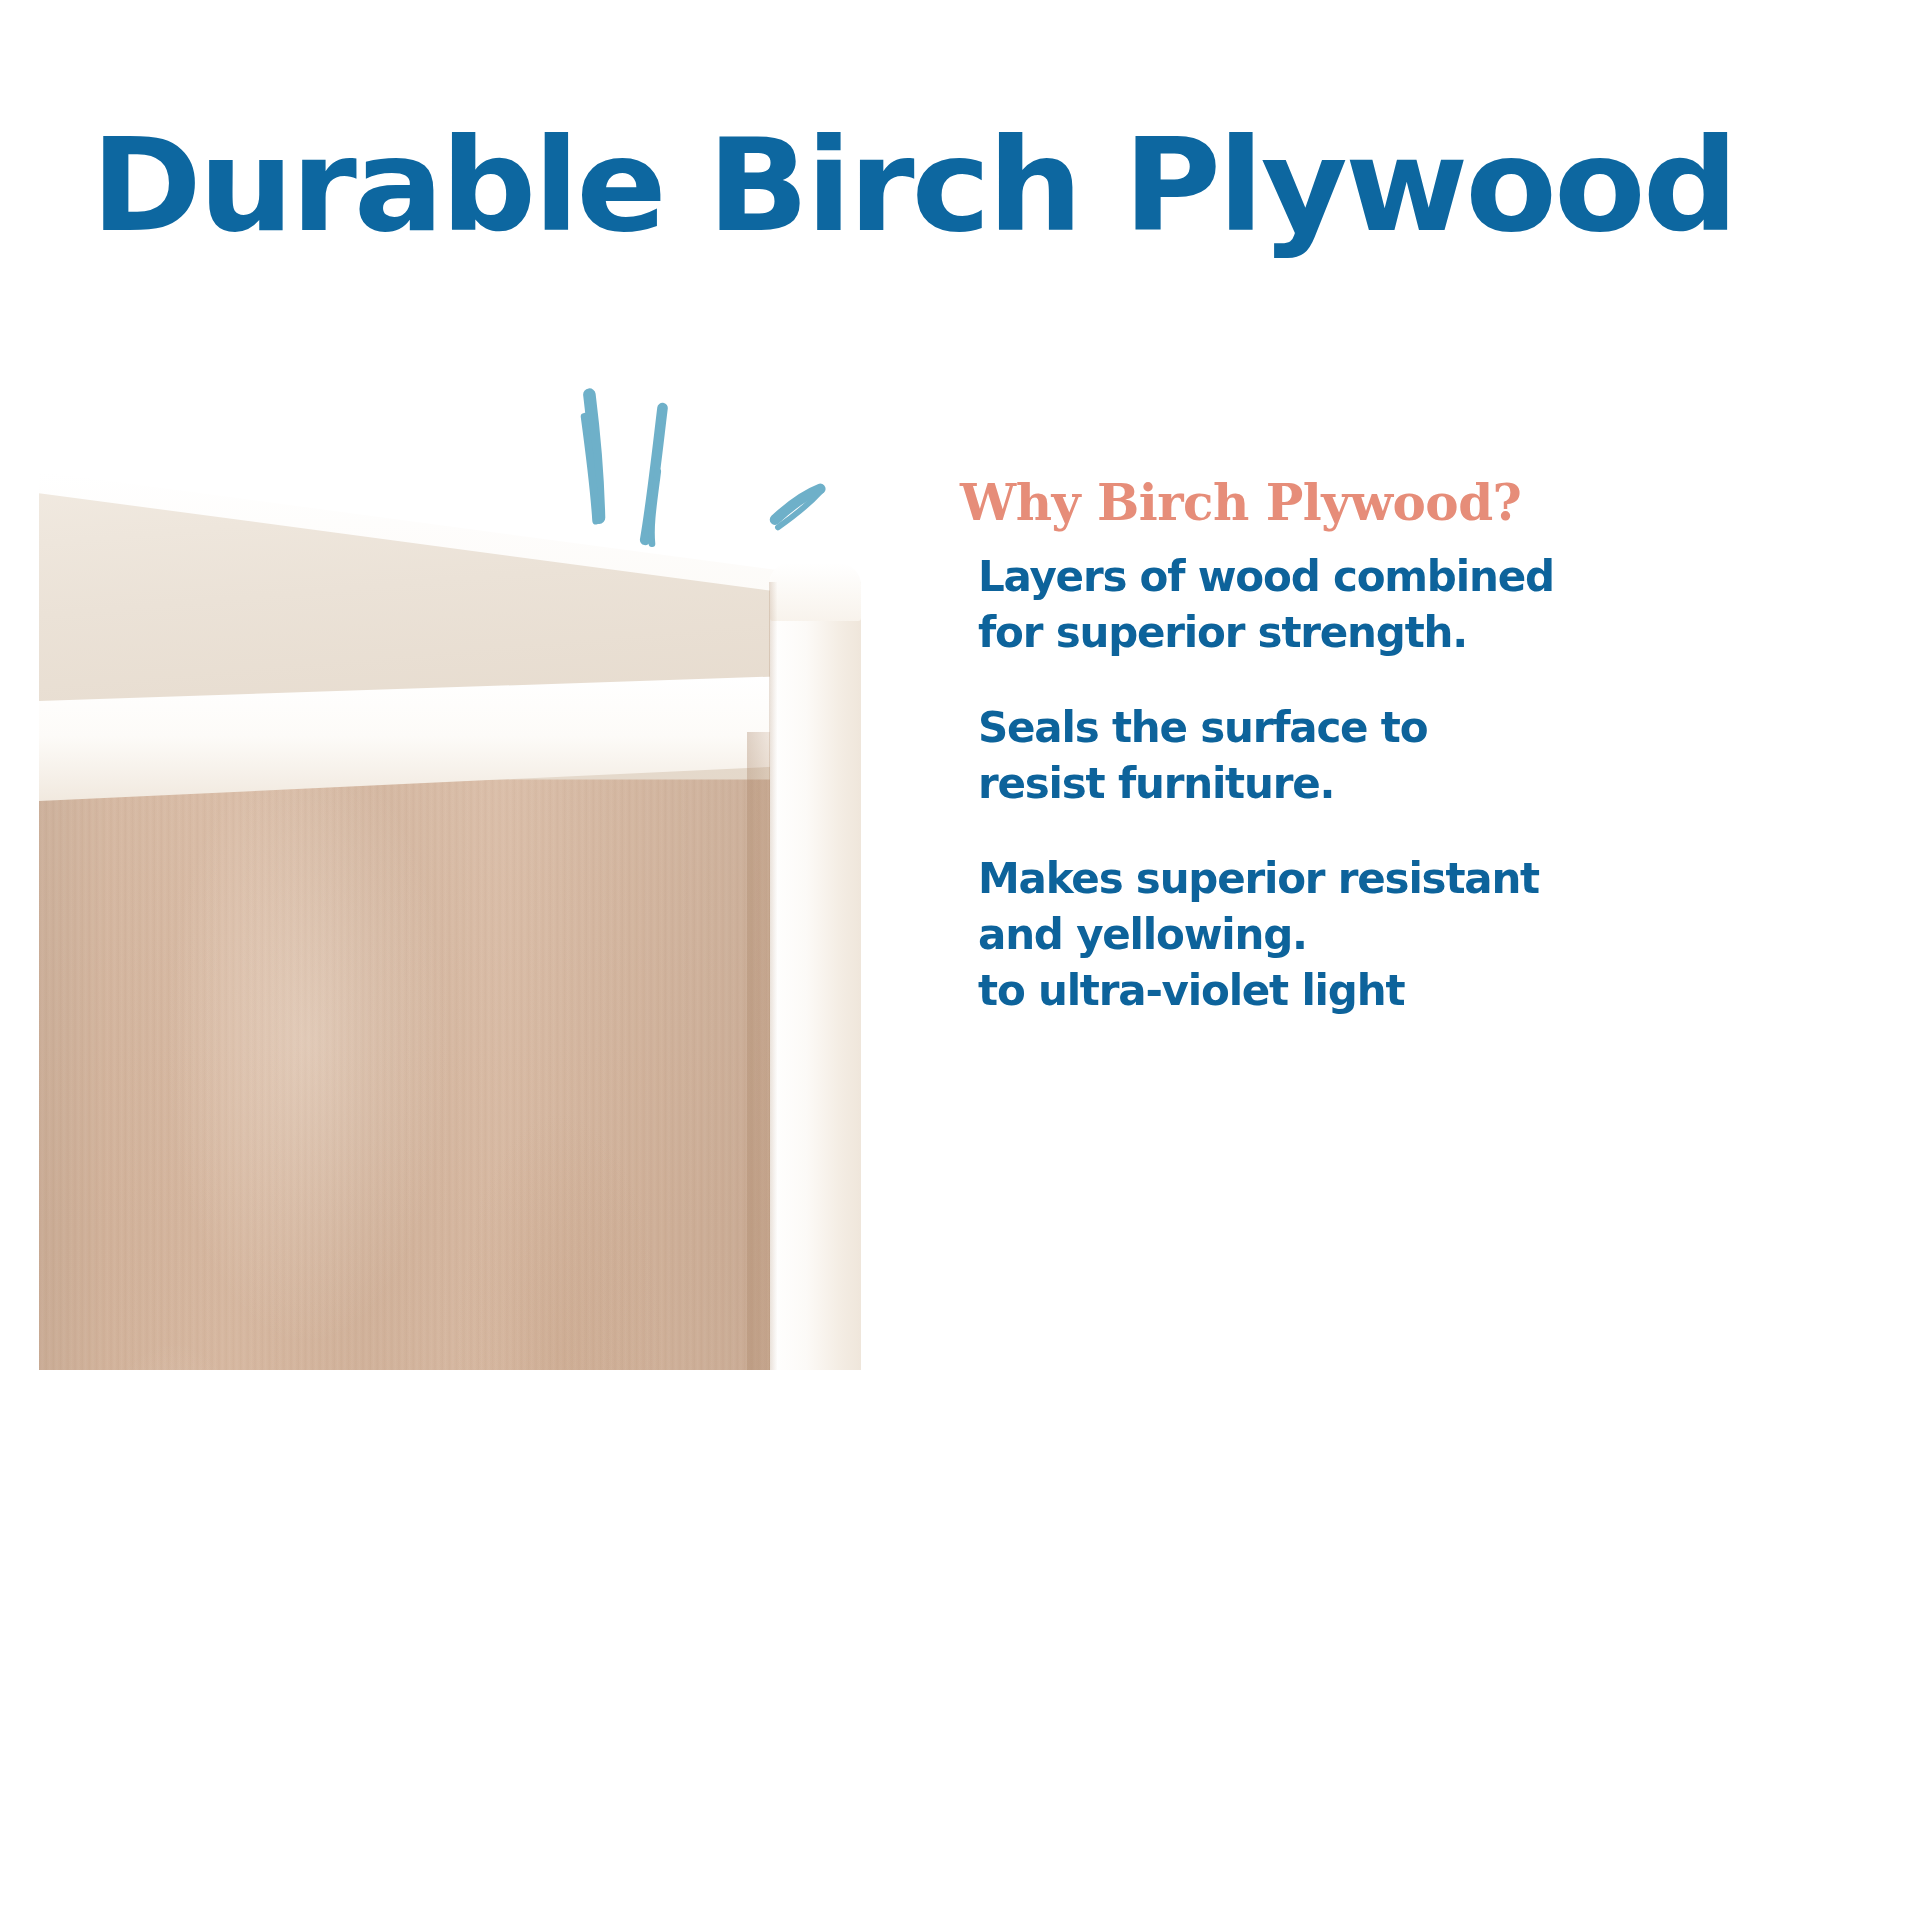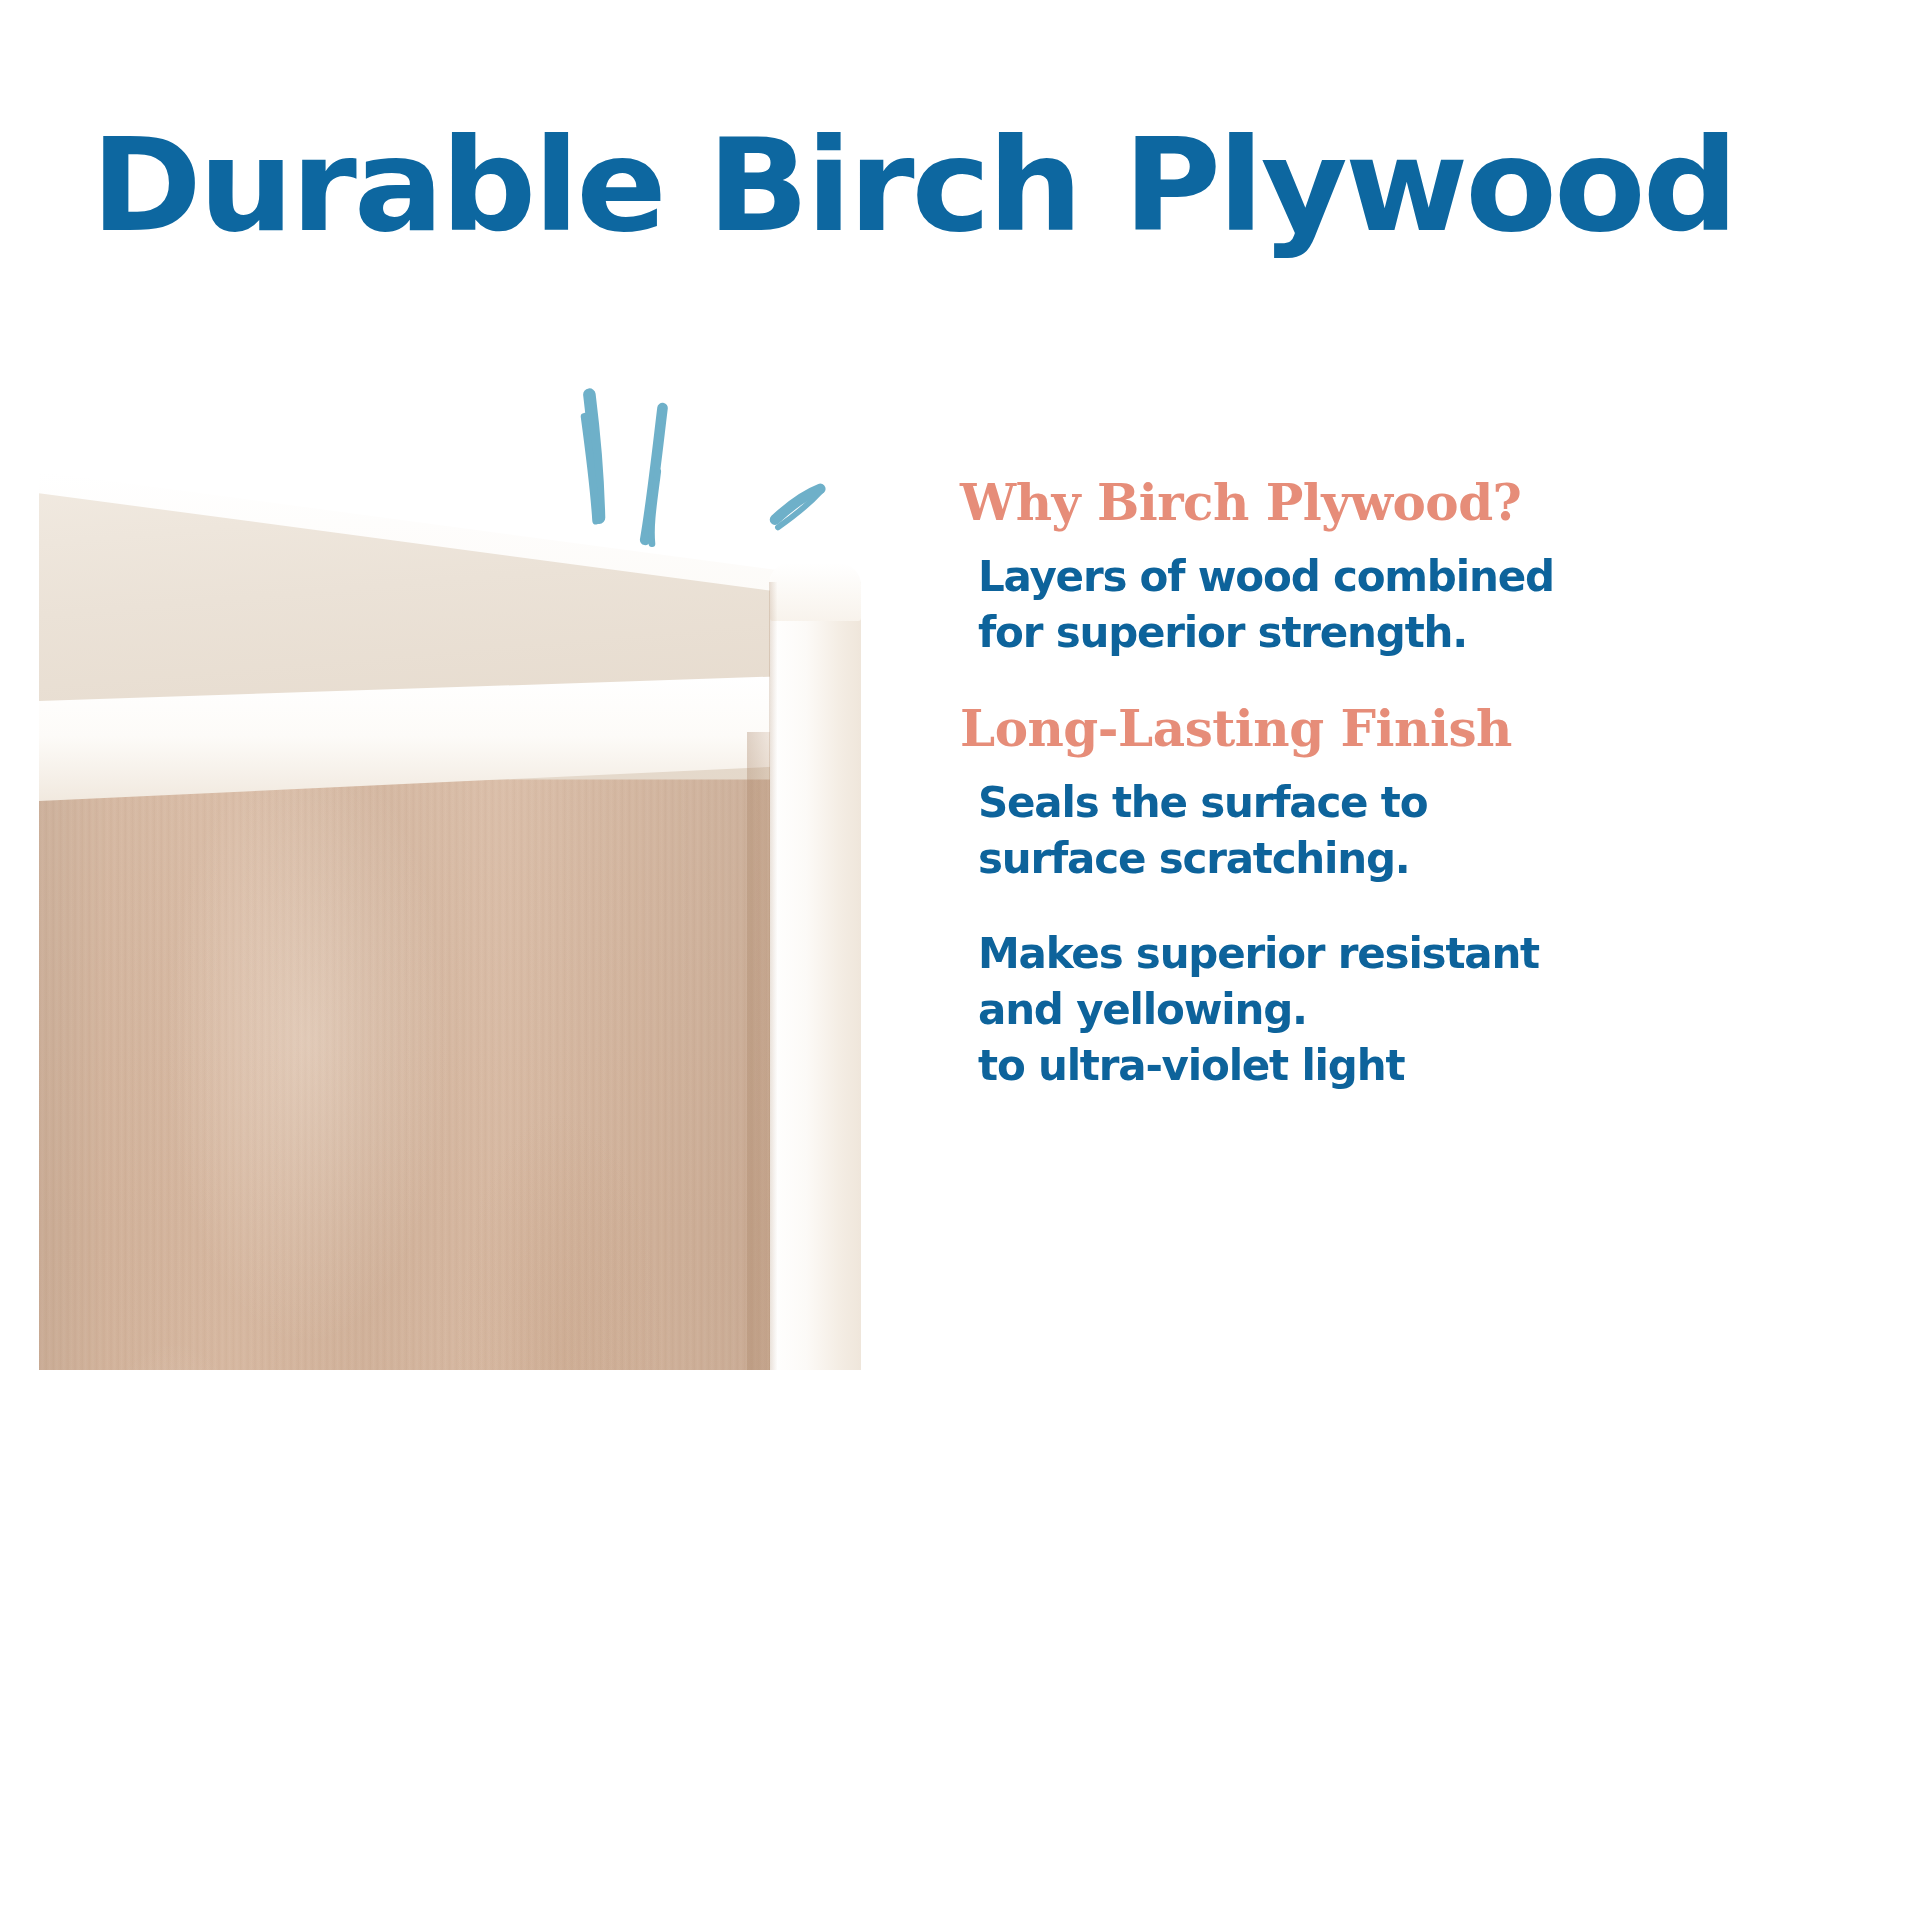--- a/index.html
+++ b/index.html
@@ -268,24 +268,23 @@
 
     <div class="feature">
       <h2 class="feature-heading">Why Birch Plywood?</h2>
       <p class="feature-body">
         <span>Layers of wood combined</span>
         <span>for superior strength.</span>
       </p>
     </div>
 
     <div class="feature">
-      <h2 class="feature-heading">Long-Lasting Finish</h2>
       <p class="feature-body">
         <span>Seals the surface to</span>
-        <span>surface scratching.</span>
+        <span>resist furniture.</span>
       </p>
     </div>
 
     <div class="feature">
       <p class="feature-body">
         <span>Makes superior resistant</span>
         <span>and yellowing.</span>
         <span>to ultra-violet light</span>
       </p>
     </div>

